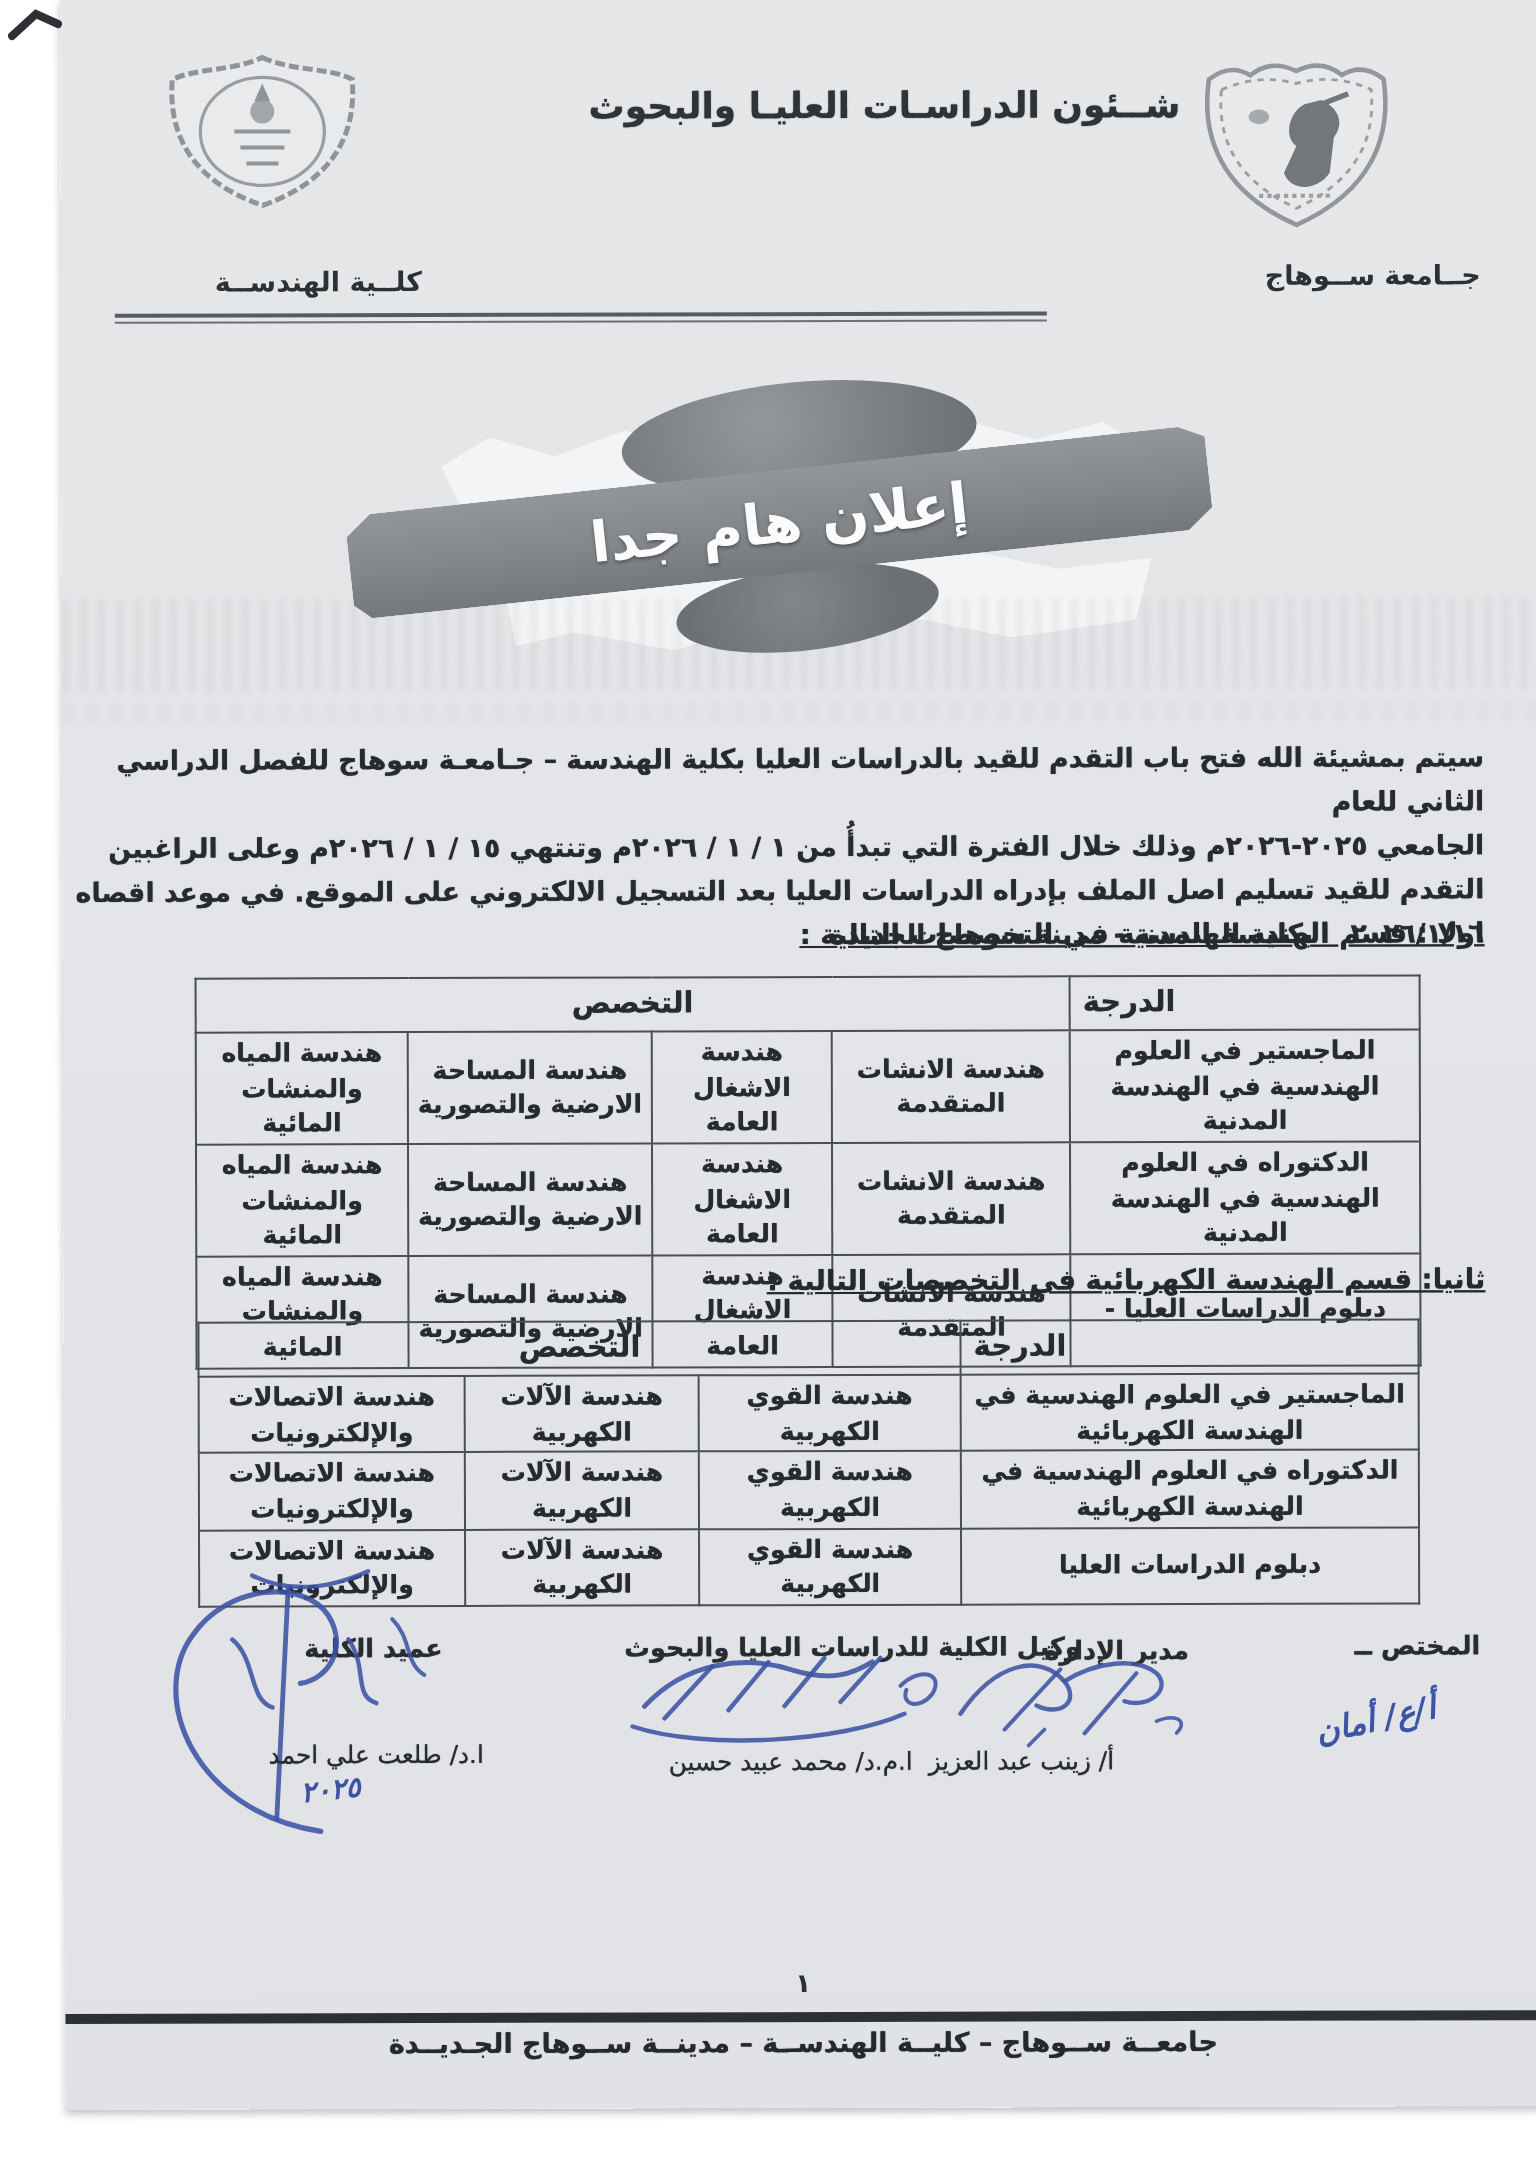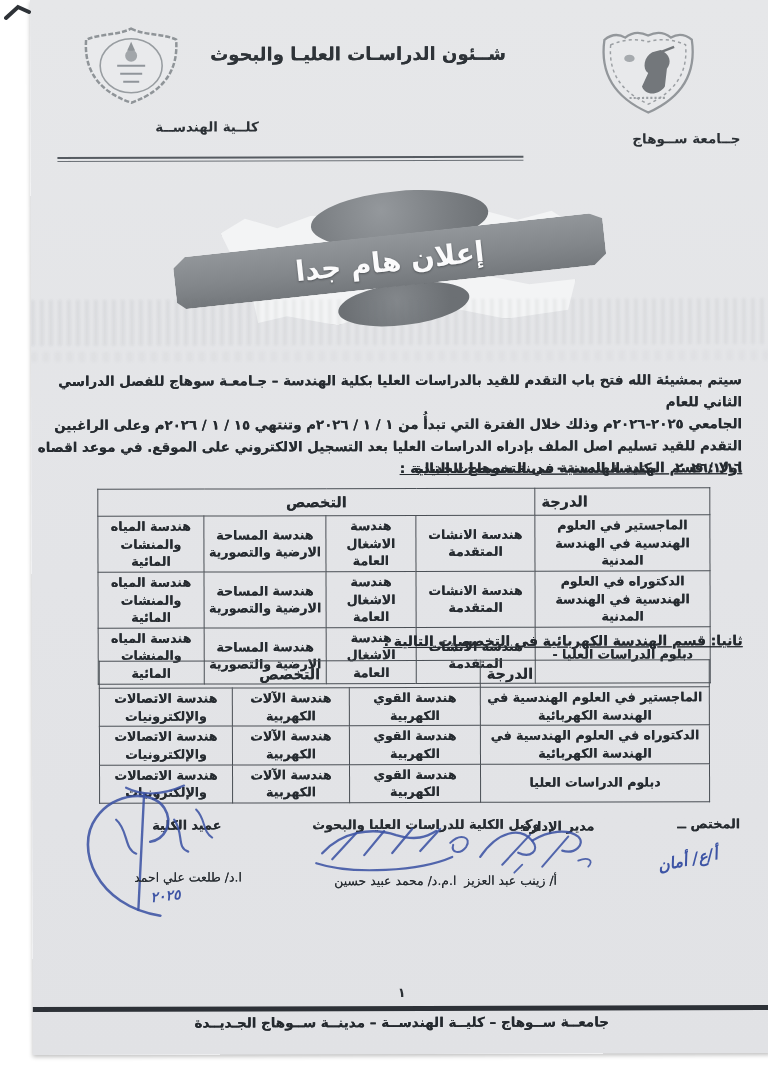--- a/index.html
+++ b/index.html
@@ -16,25 +16,25 @@
     background:linear-gradient(180deg,#e6e7e9 0%,#e3e4e7 55%,#e1e2e5 100%);
     transform:rotate(-0.15deg);transform-origin:top left;overflow:hidden;
     box-shadow:0 2px 4px rgba(0,0,0,.25);}
 
   .pen-mark{position:absolute;left:4px;top:3px;width:27px;height:20px;z-index:3;}
 
   
   .logo{position:absolute;}
   .logo-left{left:45px;top:26px;}
   .logo-right{left:566px;top:28px;}
-  .header-center{position:absolute;left:180px;top:44px;width:380px;text-align:left;color:#2e3338;}
+  .header-center{position:absolute;left:180px;top:44px;width:380px;text-align:right;color:#2e3338;}
   .dept-ar{font-size:18px;font-weight:bold;direction:rtl;letter-spacing:.5px;text-shadow:0 0 .6px #3a3f44;}
   .dept-en{font-family:"Liberation Serif","DejaVu Serif",serif;font-size:14.5px;font-weight:bold;margin-top:9px;color:#33383d;}
   .org-univ{position:absolute;right:28px;top:132px;font-size:13.5px;font-weight:bold;direction:rtl;color:#2c3136;}
-  .org-fac{position:absolute;left:77px;top:119px;font-size:13.5px;font-weight:bold;direction:rtl;color:#2c3136;margin-left:48px;}
+  .org-fac{position:absolute;left:77px;top:134px;font-size:13.5px;font-weight:bold;direction:rtl;color:#2c3136;}
   .org-rule{position:absolute;left:27px;top:157px;width:466px;height:5px;
     border-top:2px solid #565b61;border-bottom:1.4px solid #6b7076;}
 
   
   .banner{position:absolute;left:135px;top:192px;width:450px;height:152px;}
   .torn{position:absolute;background:#f3f4f5;box-shadow:0 1px 2px rgba(0,0,0,.18);}
   .torn1{left:55px;top:24px;width:135px;height:40px;clip-path:polygon(0 45%,18% 8%,42% 32%,68% 0,100% 30%,88% 100%,30% 88%,8% 100%);}
   .torn2{left:278px;top:18px;width:135px;height:44px;clip-path:polygon(0 30%,25% 0,55% 25%,80% 5%,100% 45%,92% 100%,40% 80%,10% 95%);}
   .torn3{left:85px;top:88px;width:145px;height:46px;clip-path:polygon(0 20%,30% 0,60% 18%,100% 5%,90% 70%,60% 100%,25% 80%,5% 95%);}
   .torn4{left:255px;top:84px;width:155px;height:44px;clip-path:polygon(5% 10%,40% 0,70% 22%,100% 10%,95% 80%,55% 100%,20% 75%,0 90%);}

